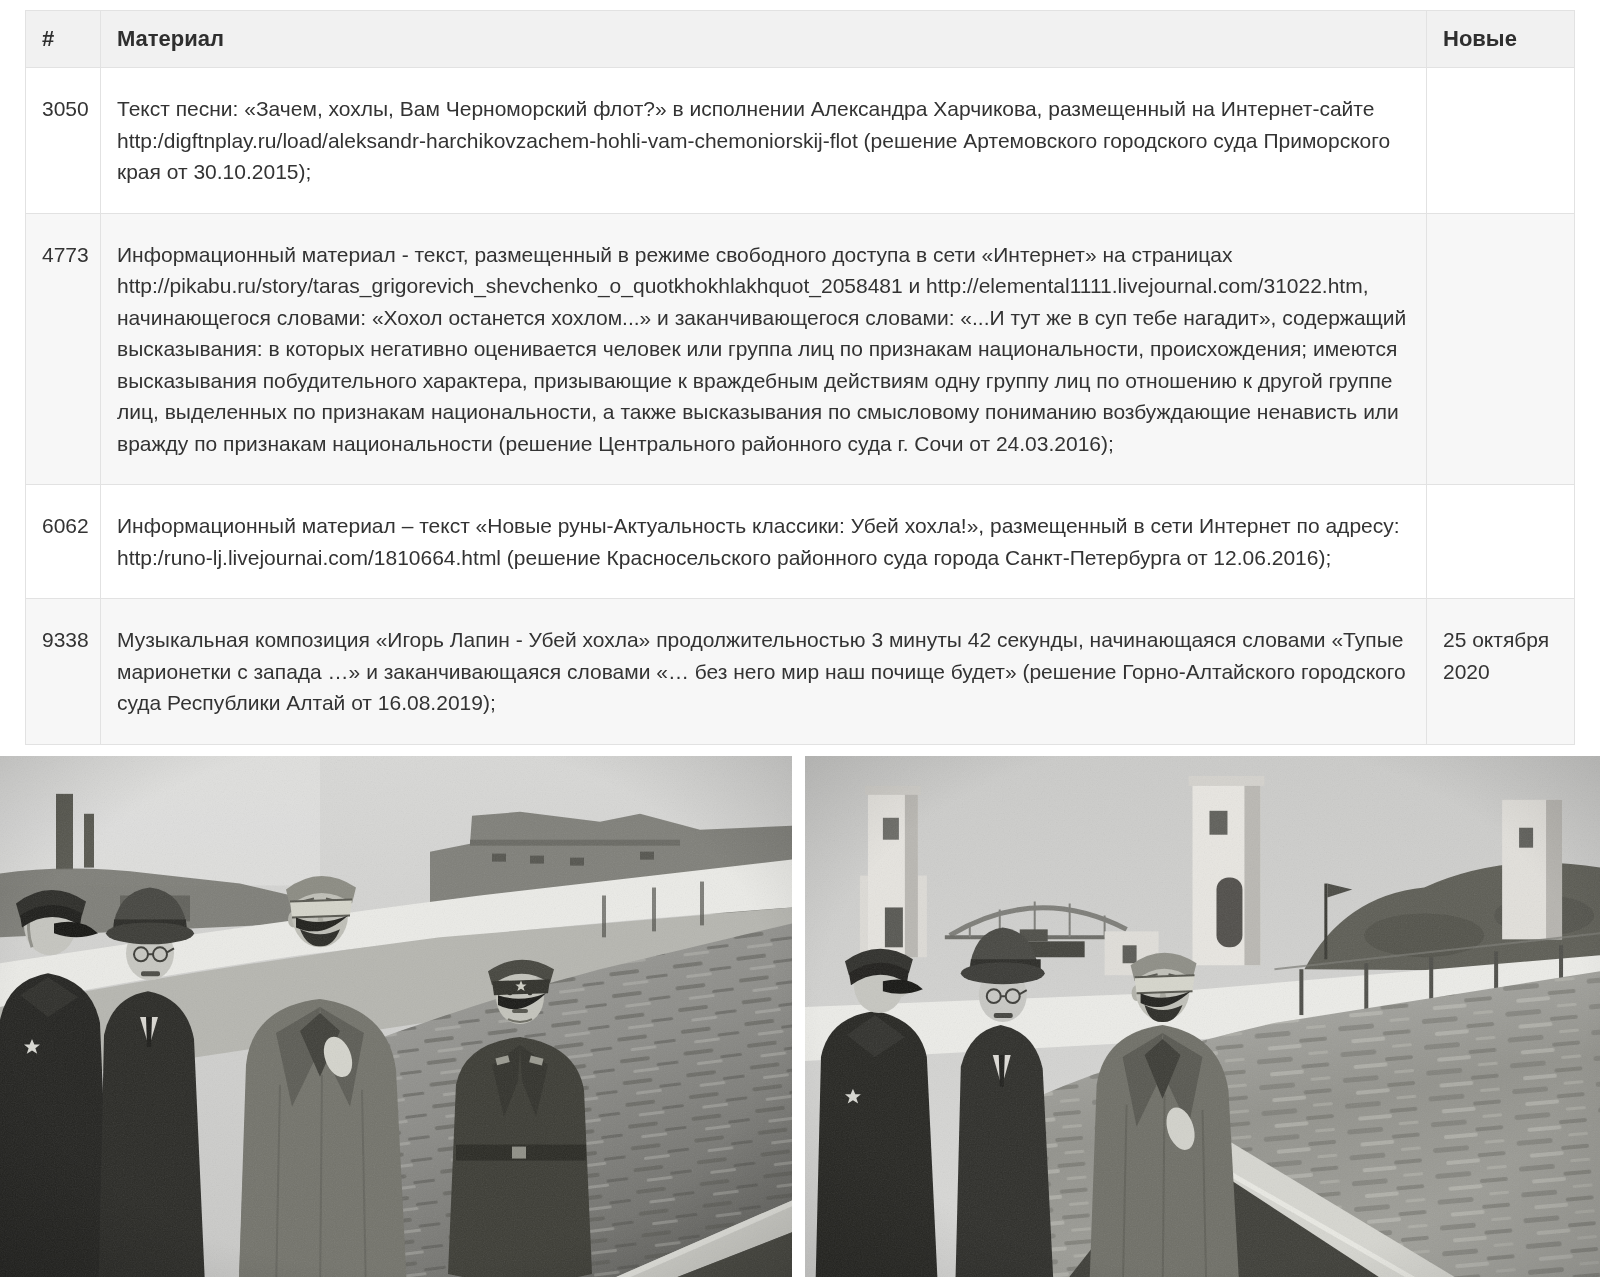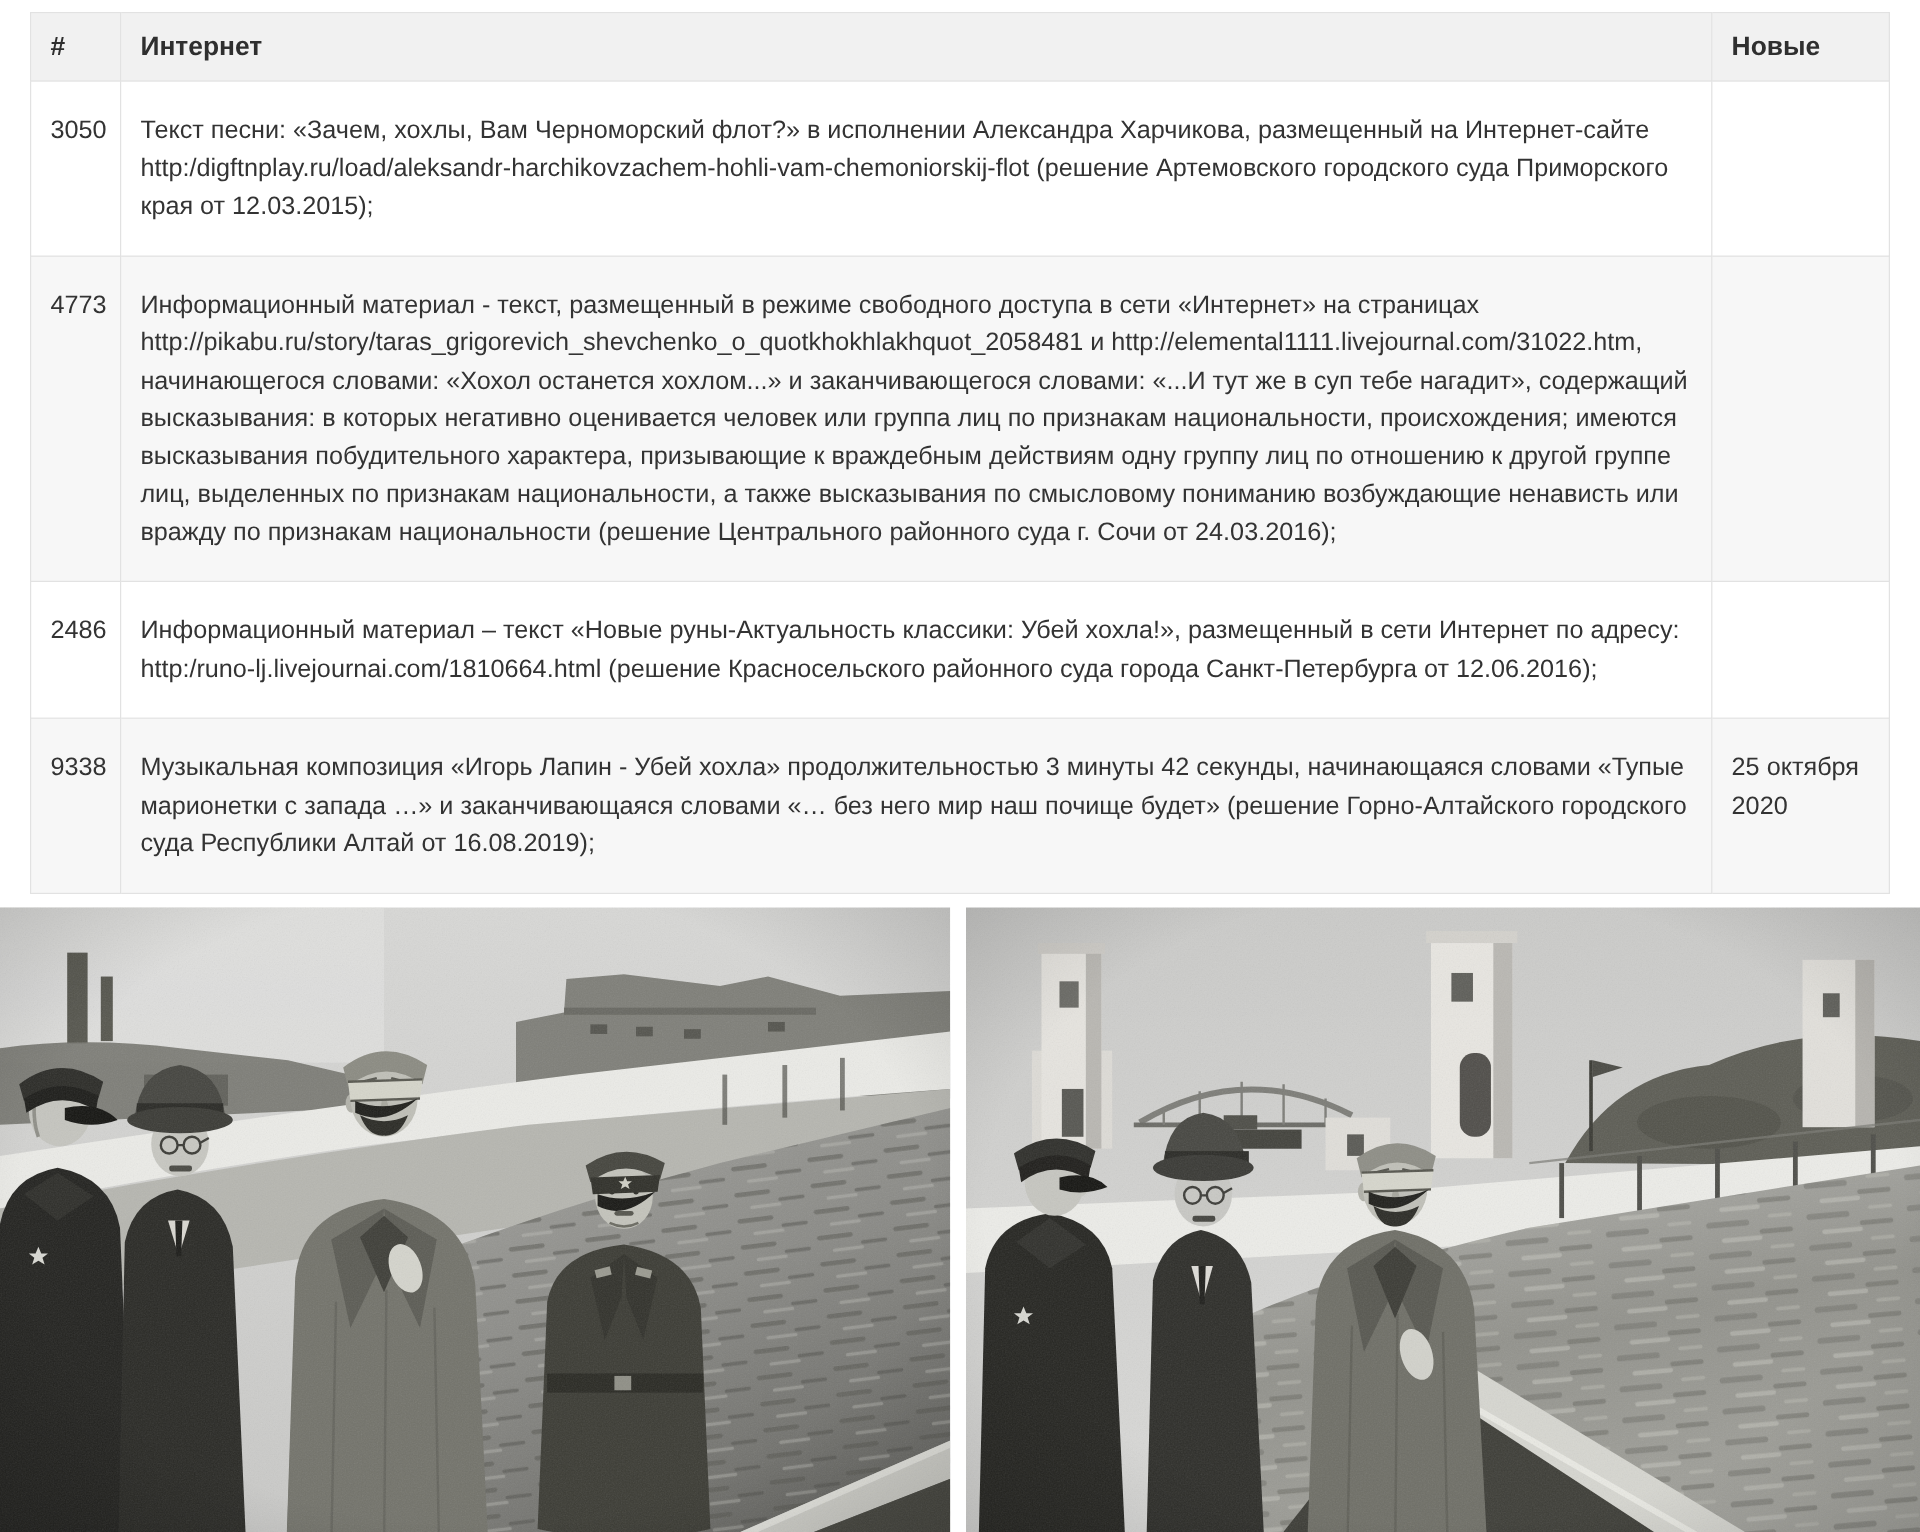--- a/index.html
+++ b/index.html
@@ -36,37 +36,37 @@
 
   <table class="materials">
     <colgroup>
       <col style="width:75px">
         <col>
         <col style="width:148px">
     </colgroup>
     <thead>
       <tr>
         <th>#</th>
-        <th>Интернет</th>
+        <th>Материал</th>
         <th>Новые</th>
       </tr>
     </thead>
     <tbody>
       <tr>
         <td class="num">3050</td>
-        <td class="mat">Текст песни: «Зачем, хохлы, Вам Черноморский флот?» в исполнении Александра Харчикова, размещенный на Интернет-сайте http:/digftnplay.ru/load/aleksandr-harchikovzachem-hohli-vam-chemoniorskij-flot (решение Артемовского городского суда Приморского края от 12.03.2015);</td>
+        <td class="mat">Текст песни: «Зачем, хохлы, Вам Черноморский флот?» в исполнении Александра Харчикова, размещенный на Интернет-сайте http:/digftnplay.ru/load/aleksandr-harchikovzachem-hohli-vam-chemoniorskij-flot (решение Артемовского городского суда Приморского края от 30.10.2015);</td>
         <td class="date"></td>
       </tr>
       <tr>
         <td class="num">4773</td>
         <td class="mat">Информационный материал - текст, размещенный в режиме свободного доступа в сети «Интернет» на страницах http://pikabu.ru/story/taras_grigorevich_shevchenko_o_quotkhokhlakhquot_2058481 и http://elemental1111.livejournal.com/31022.htm, начинающегося словами: «Хохол останется хохлом...» и заканчивающегося словами: «...И тут же в суп тебе нагадит», содержащий высказывания: в которых негативно оценивается человек или группа лиц по признакам национальности, происхождения; имеются высказывания побудительного характера, призывающие к враждебным действиям одну группу лиц по отношению к другой группе лиц, выделенных по признакам национальности, а также высказывания по смысловому пониманию возбуждающие ненависть или вражду по признакам национальности (решение Центрального районного суда г. Сочи от 24.03.2016);</td>
         <td class="date"></td>
       </tr>
       <tr>
-        <td class="num">2486</td>
+        <td class="num">6062</td>
         <td class="mat">Информационный материал – текст «Новые руны-Актуальность классики: Убей хохла!», размещенный в сети Интернет по адресу: http:/runo-lj.livejournai.com/1810664.html (решение Красносельского районного суда города Санкт-Петербурга от 12.06.2016);</td>
         <td class="date"></td>
       </tr>
       <tr>
         <td class="num">9338</td>
         <td class="mat">Музыкальная композиция «Игорь Лапин - Убей хохла» продолжительностью 3 минуты 42 секунды, начинающаяся словами «Тупые марионетки с запада …» и заканчивающаяся словами «… без него мир наш почище будет» (решение Горно-Алтайского городского суда Республики Алтай от 16.08.2019);</td>
         <td class="date">25 октября 2020</td>
       </tr>
     </tbody>
   </table>

